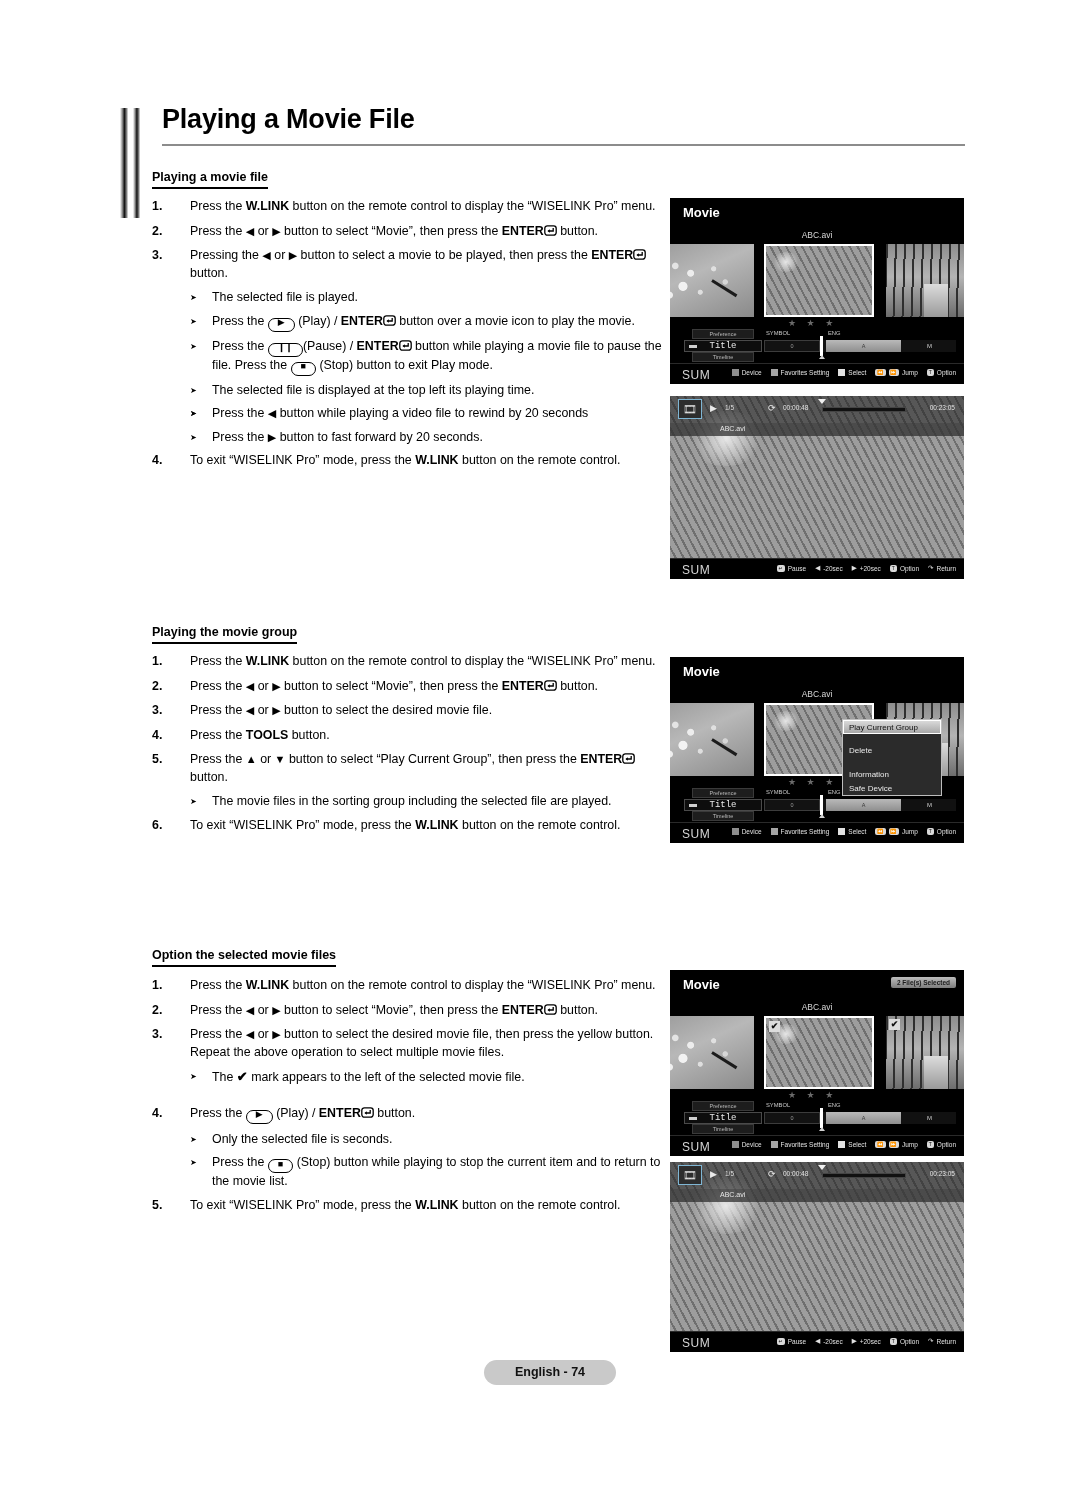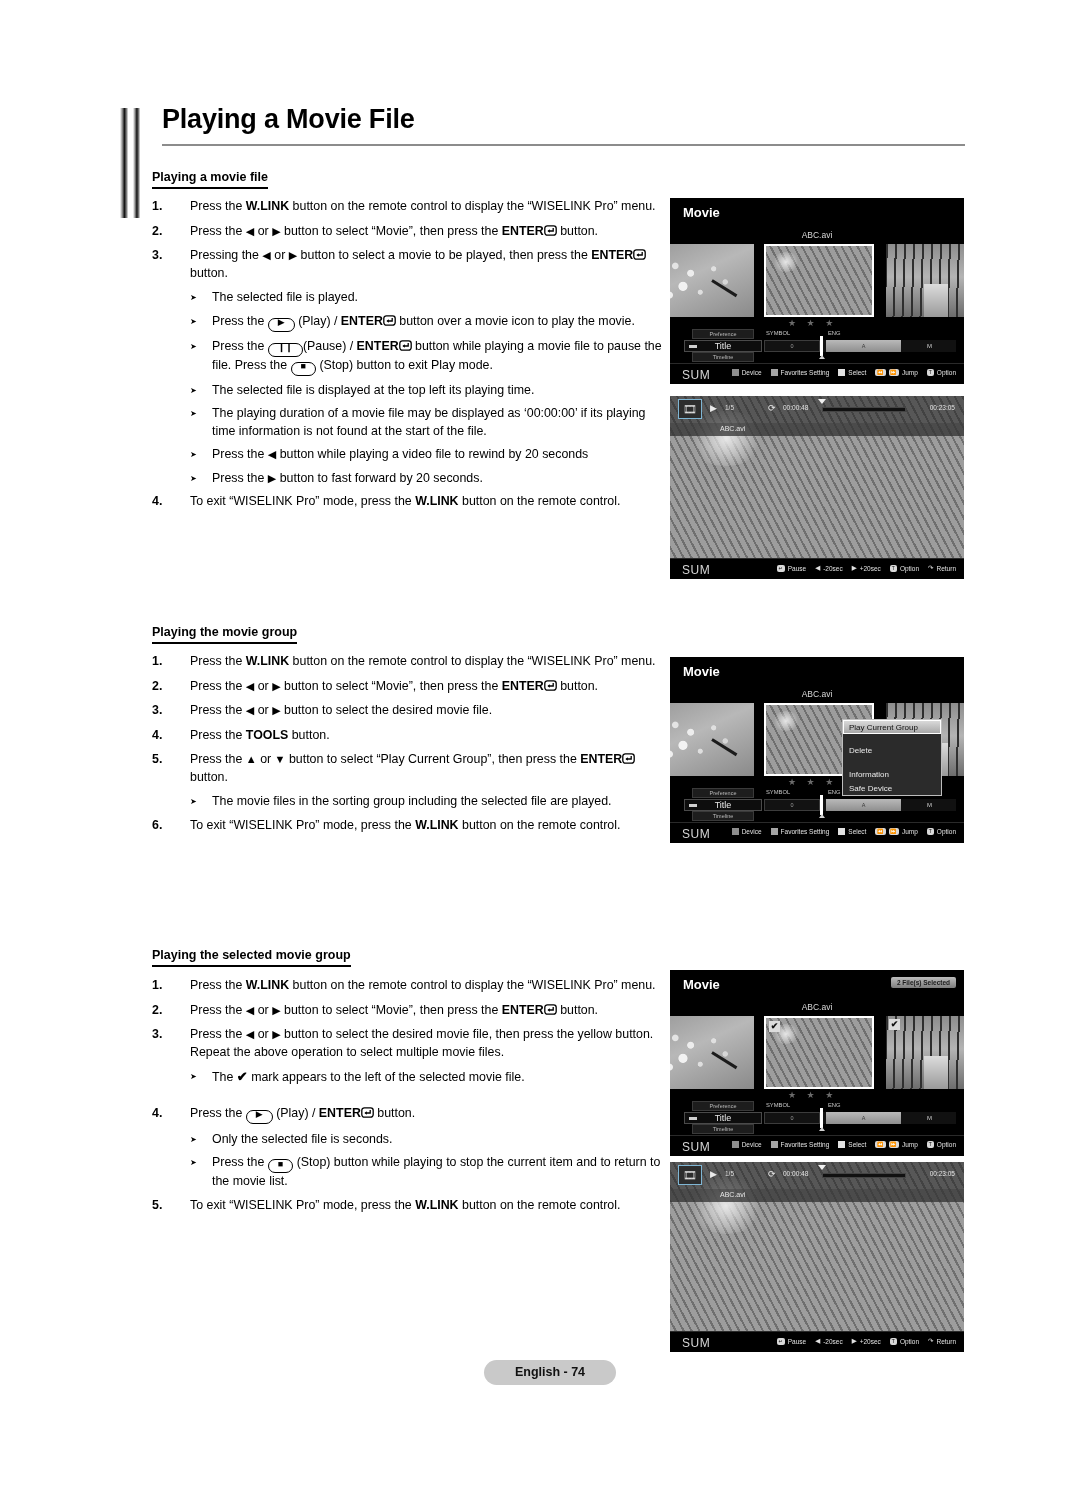--- a/index.html
+++ b/index.html
@@ -228,21 +228,21 @@
     color: #b9b9b9; font-size: 5.5px;
     text-align: center; line-height: 9px;
   }
   .pref-tab { top: 0px; }
   .time-tab { top: 23px; }
   .title-cell {
     position: absolute; left: 14px; top: 11px;
     width: 78px; height: 12px;
     background: #0d0d0d;
     border: 1px solid #4a4a4a;
-    color: #e8e8e8; font-size: 9px; text-align: center; line-height: 11px;
+    color: #e8e8e8; font-size: 9px; text-align: center; line-height: 11px; font-family: Liberation Mono, monospace;
   }
   .title-cell .dash {
     position:absolute; left:4px; top:4px; width:8px; height:3px; background:#cfcfcf;
   }
   .sym-head {
     position: absolute; left: 96px; top: 1px;
     color: #c6c6c6; font-size: 5.8px;
   }
   .eng-head {
     position: absolute; left: 158px; top: 1px;
@@ -384,21 +384,21 @@
               <rect x="0.8" y="0.8" width="11.4" height="9.4" rx="2.6" fill="none" stroke="#000" stroke-width="1.3"></rect>
               <path d="M9.2 3.0 L9.2 6.0 L4.4 6.0" fill="none" stroke="#000" stroke-width="1.3"></path>
               <path d="M5.8 4.2 L3.4 6.0 L5.8 7.8 Z" fill="#000"></path>
             </svg></span> button over a movie icon to play the movie.</span></li>
       <li class="sub"><span class="arrowhead" style="font-size: 8px; color: rgb(0, 0, 0);">➤</span><span>Press the <span class="key"><span>❙❙</span></span>(Pause) / <b class="bold">ENTER</b><span class="enter-ic"><svg width="13" height="11" viewBox="0 0 13 11">
               <rect x="0.8" y="0.8" width="11.4" height="9.4" rx="2.6" fill="none" stroke="#000" stroke-width="1.3"></rect>
               <path d="M9.2 3.0 L9.2 6.0 L4.4 6.0" fill="none" stroke="#000" stroke-width="1.3"></path>
               <path d="M5.8 4.2 L3.4 6.0 L5.8 7.8 Z" fill="#000"></path>
             </svg></span> button while playing a movie file to pause the file. Press the <span class="key"><span>■</span></span> (Stop) button to exit Play mode.</span></li>
       <li class="sub"><span class="arrowhead" style="font-size: 8px; color: rgb(0, 0, 0);">➤</span><span>The selected file is displayed at the top left its playing time.</span></li>
-      <li class="sub"><span class="arrowhead" style="font-size: 8px; color: rgb(0, 0, 0);">➤</span><span>The playing duration of a movie file may be displayed as ‘00:00:00’ if its playing time information is not found at the start of the file.</span></li>
+      <li class="sub"><span class="arrowhead" style="font-size: 8px; color: rgb(0, 0, 0);">➤</span></li>
       <li class="sub"><span class="arrowhead" style="font-size: 8px; color: rgb(0, 0, 0);">➤</span><span>Press the <span class="tri">◀</span> button while playing a video file to rewind by 20 seconds</span></li>
       <li class="sub"><span class="arrowhead" style="font-size: 8px; color: rgb(0, 0, 0);">➤</span><span>Press the <span class="tri">▶</span> button to fast forward by 20 seconds.</span></li>
       <li class="step"><span class="num">4.</span><span>To exit “WISELINK Pro” mode, press the <b class="bold">W.LINK</b> button on the remote control.</span></li>
     </ol>
 
   <div class="section-head" style="left:152px; top:625px;">Playing the movie group</div>
   <ol class="steps col-left" id="sec1" style="top:653px;">
       <li class="step"><span class="num">1.</span><span>Press the <b class="bold">W.LINK</b> button on the remote control to display the “WISELINK Pro” menu.</span></li>
       <li class="step"><span class="num">2.</span><span>Press the <span class="tri">◀</span> or <span class="tri">▶</span> button to select “Movie”, then press the <b class="bold">ENTER</b><span class="enter-ic"><svg width="13" height="11" viewBox="0 0 13 11">
               <rect x="0.8" y="0.8" width="11.4" height="9.4" rx="2.6" fill="none" stroke="#000" stroke-width="1.3"></rect>
@@ -409,21 +409,21 @@
       <li class="step"><span class="num">4.</span><span>Press the <b class="bold">TOOLS</b> button.</span></li>
       <li class="step"><span class="num">5.</span><span>Press the <span class="tri">▲</span> or <span class="tri">▼</span> button to select “Play Current Group”, then press the <b class="bold">ENTER</b><span class="enter-ic"><svg width="13" height="11" viewBox="0 0 13 11">
               <rect x="0.8" y="0.8" width="11.4" height="9.4" rx="2.6" fill="none" stroke="#000" stroke-width="1.3"></rect>
               <path d="M9.2 3.0 L9.2 6.0 L4.4 6.0" fill="none" stroke="#000" stroke-width="1.3"></path>
               <path d="M5.8 4.2 L3.4 6.0 L5.8 7.8 Z" fill="#000"></path>
             </svg></span> button.</span></li>
       <li class="sub"><span class="arrowhead" style="font-size: 8px; color: rgb(0, 0, 0);">➤</span><span>The movie files in the sorting group including the selected file are played.</span></li>
       <li class="step"><span class="num">6.</span><span>To exit “WISELINK Pro” mode, press the <b class="bold">W.LINK</b> button on the remote control.</span></li>
     </ol>
 
-  <div class="section-head" style="left:152px; top:948px;">Playing the selected movie group</div>
+  <div class="section-head" style="left:152px; top:948px;">Option the selected movie files</div>
   <ol class="steps col-left" id="sec2" style="top:977px;">
       <li class="step"><span class="num">1.</span><span>Press the <b class="bold">W.LINK</b> button on the remote control to display the “WISELINK Pro” menu.</span></li>
       <li class="step"><span class="num">2.</span><span>Press the <span class="tri">◀</span> or <span class="tri">▶</span> button to select “Movie”, then press the <b class="bold">ENTER</b><span class="enter-ic"><svg width="13" height="11" viewBox="0 0 13 11">
               <rect x="0.8" y="0.8" width="11.4" height="9.4" rx="2.6" fill="none" stroke="#000" stroke-width="1.3"></rect>
               <path d="M9.2 3.0 L9.2 6.0 L4.4 6.0" fill="none" stroke="#000" stroke-width="1.3"></path>
               <path d="M5.8 4.2 L3.4 6.0 L5.8 7.8 Z" fill="#000"></path>
             </svg></span> button.</span></li>
       <li class="step"><span class="num">3.</span><span>Press the <span class="tri">◀</span> or <span class="tri">▶</span> button to select the desired movie file, then press the yellow button. Repeat the above operation to select multiple movie files.</span></li>
       <li class="sub"><span class="arrowhead" style="font-size: 8px; color: rgb(0, 0, 0);">➤</span><span>The <span class="chk">✔</span> mark appears to the left of the selected movie file.</span></li>
       <li class="step" style="margin-top: 18px;"><span class="num">4.</span><span>Press the <span class="key"><span>▶</span></span> (Play) / <b class="bold">ENTER</b><span class="enter-ic"><svg width="13" height="11" viewBox="0 0 13 11">

